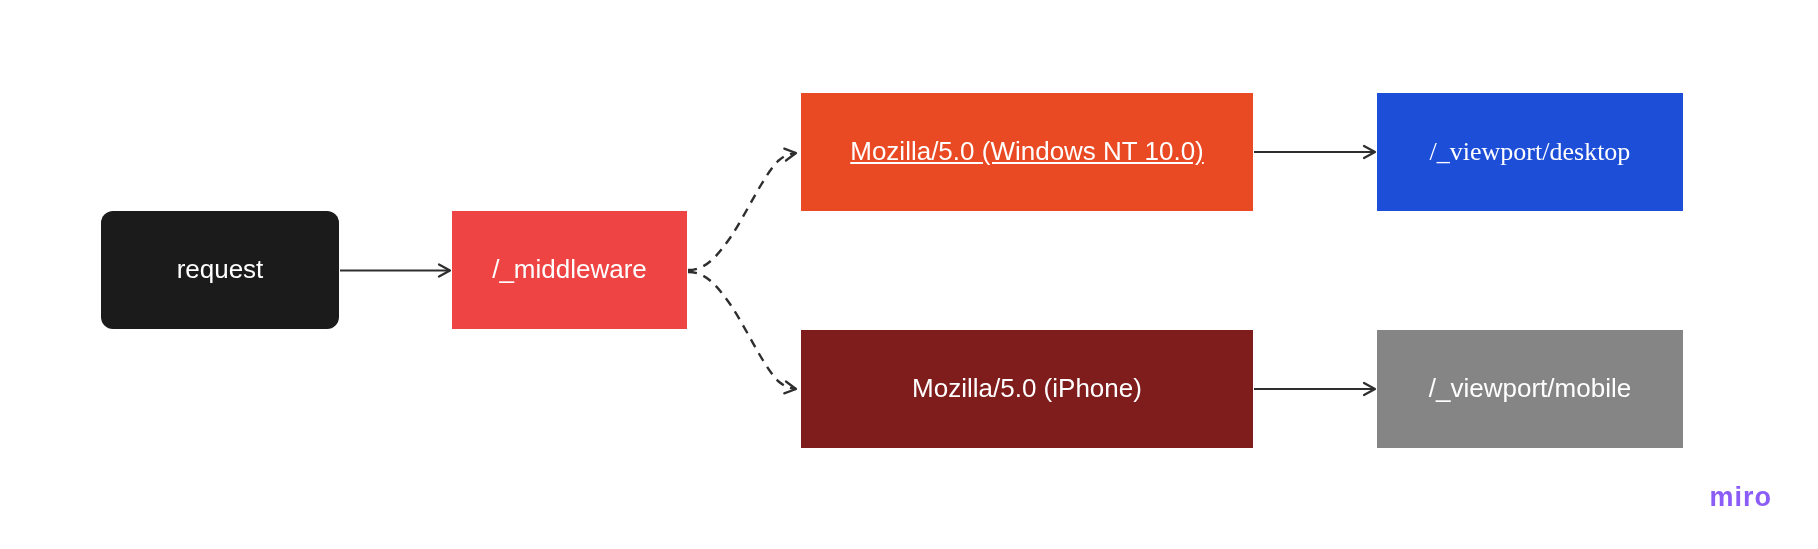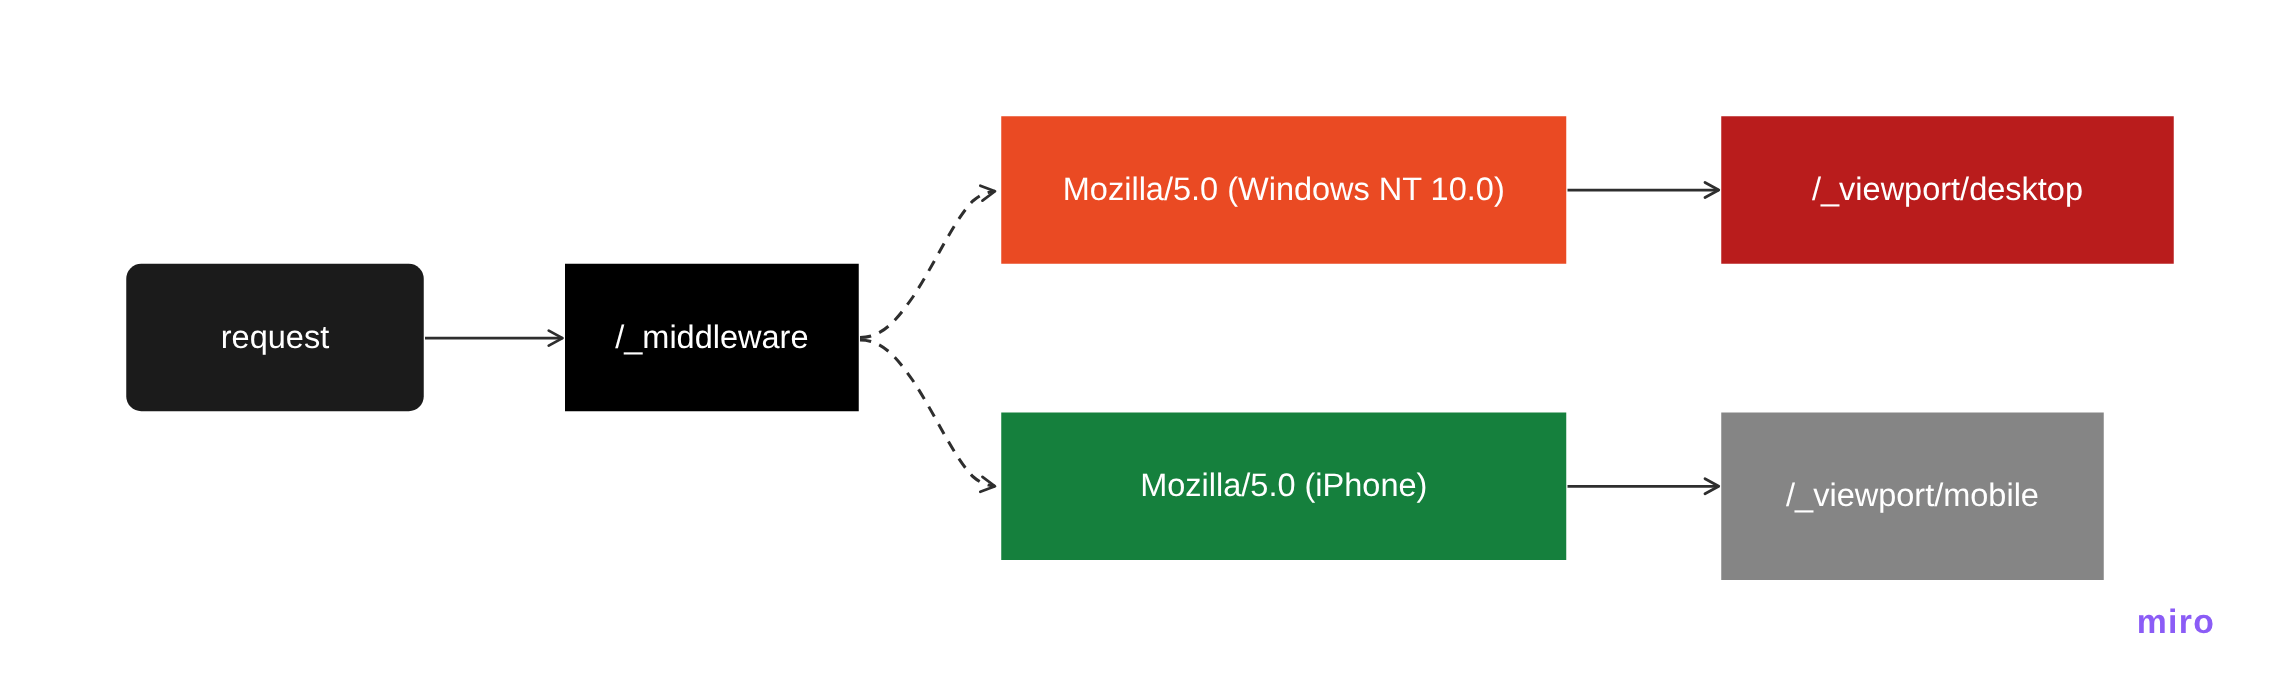--- a/index.html
+++ b/index.html
@@ -33,36 +33,38 @@
     line-height: 1.2;
     box-sizing: border-box;
   }
   .node-request {
     left: 101px; top: 211px; width: 238px; height: 118px;
     background: #1b1b1b;
     border-radius: 12px;
   }
   .node-middleware {
     left: 452px; top: 211px; width: 235px; height: 118px;
-    background: #000000;
+    background: #ef4444;
   }
   .node-ua-desktop {
     left: 801px; top: 93px; width: 452px; height: 118px;
     background: #ea4a23;
+    text-decoration: underline;
   }
   .node-ua-mobile {
     left: 801px; top: 330px; width: 452px; height: 118px;
-    background: #15803d;
+    background: #7f1d1d;
   }
   .node-viewport-desktop {
-    left: 1377px; top: 93px; width: 362px; height: 118px;
-    background: #b91c1c;
+    left: 1377px; top: 93px; width: 306px; height: 118px;
+    background: #1d4ed8;
+    font-family: Liberation Serif, serif;
   }
   .node-viewport-mobile {
-    left: 1377px; top: 330px; width: 306px; height: 134px;
+    left: 1377px; top: 330px; width: 306px; height: 118px;
     background: #858585;
   }
   .watermark {
     position: absolute;
     right: 46px;
     bottom: 36px;
     font-size: 27px;
     font-weight: 600;
     letter-spacing: 1px;
     color: #8b5cf6;

